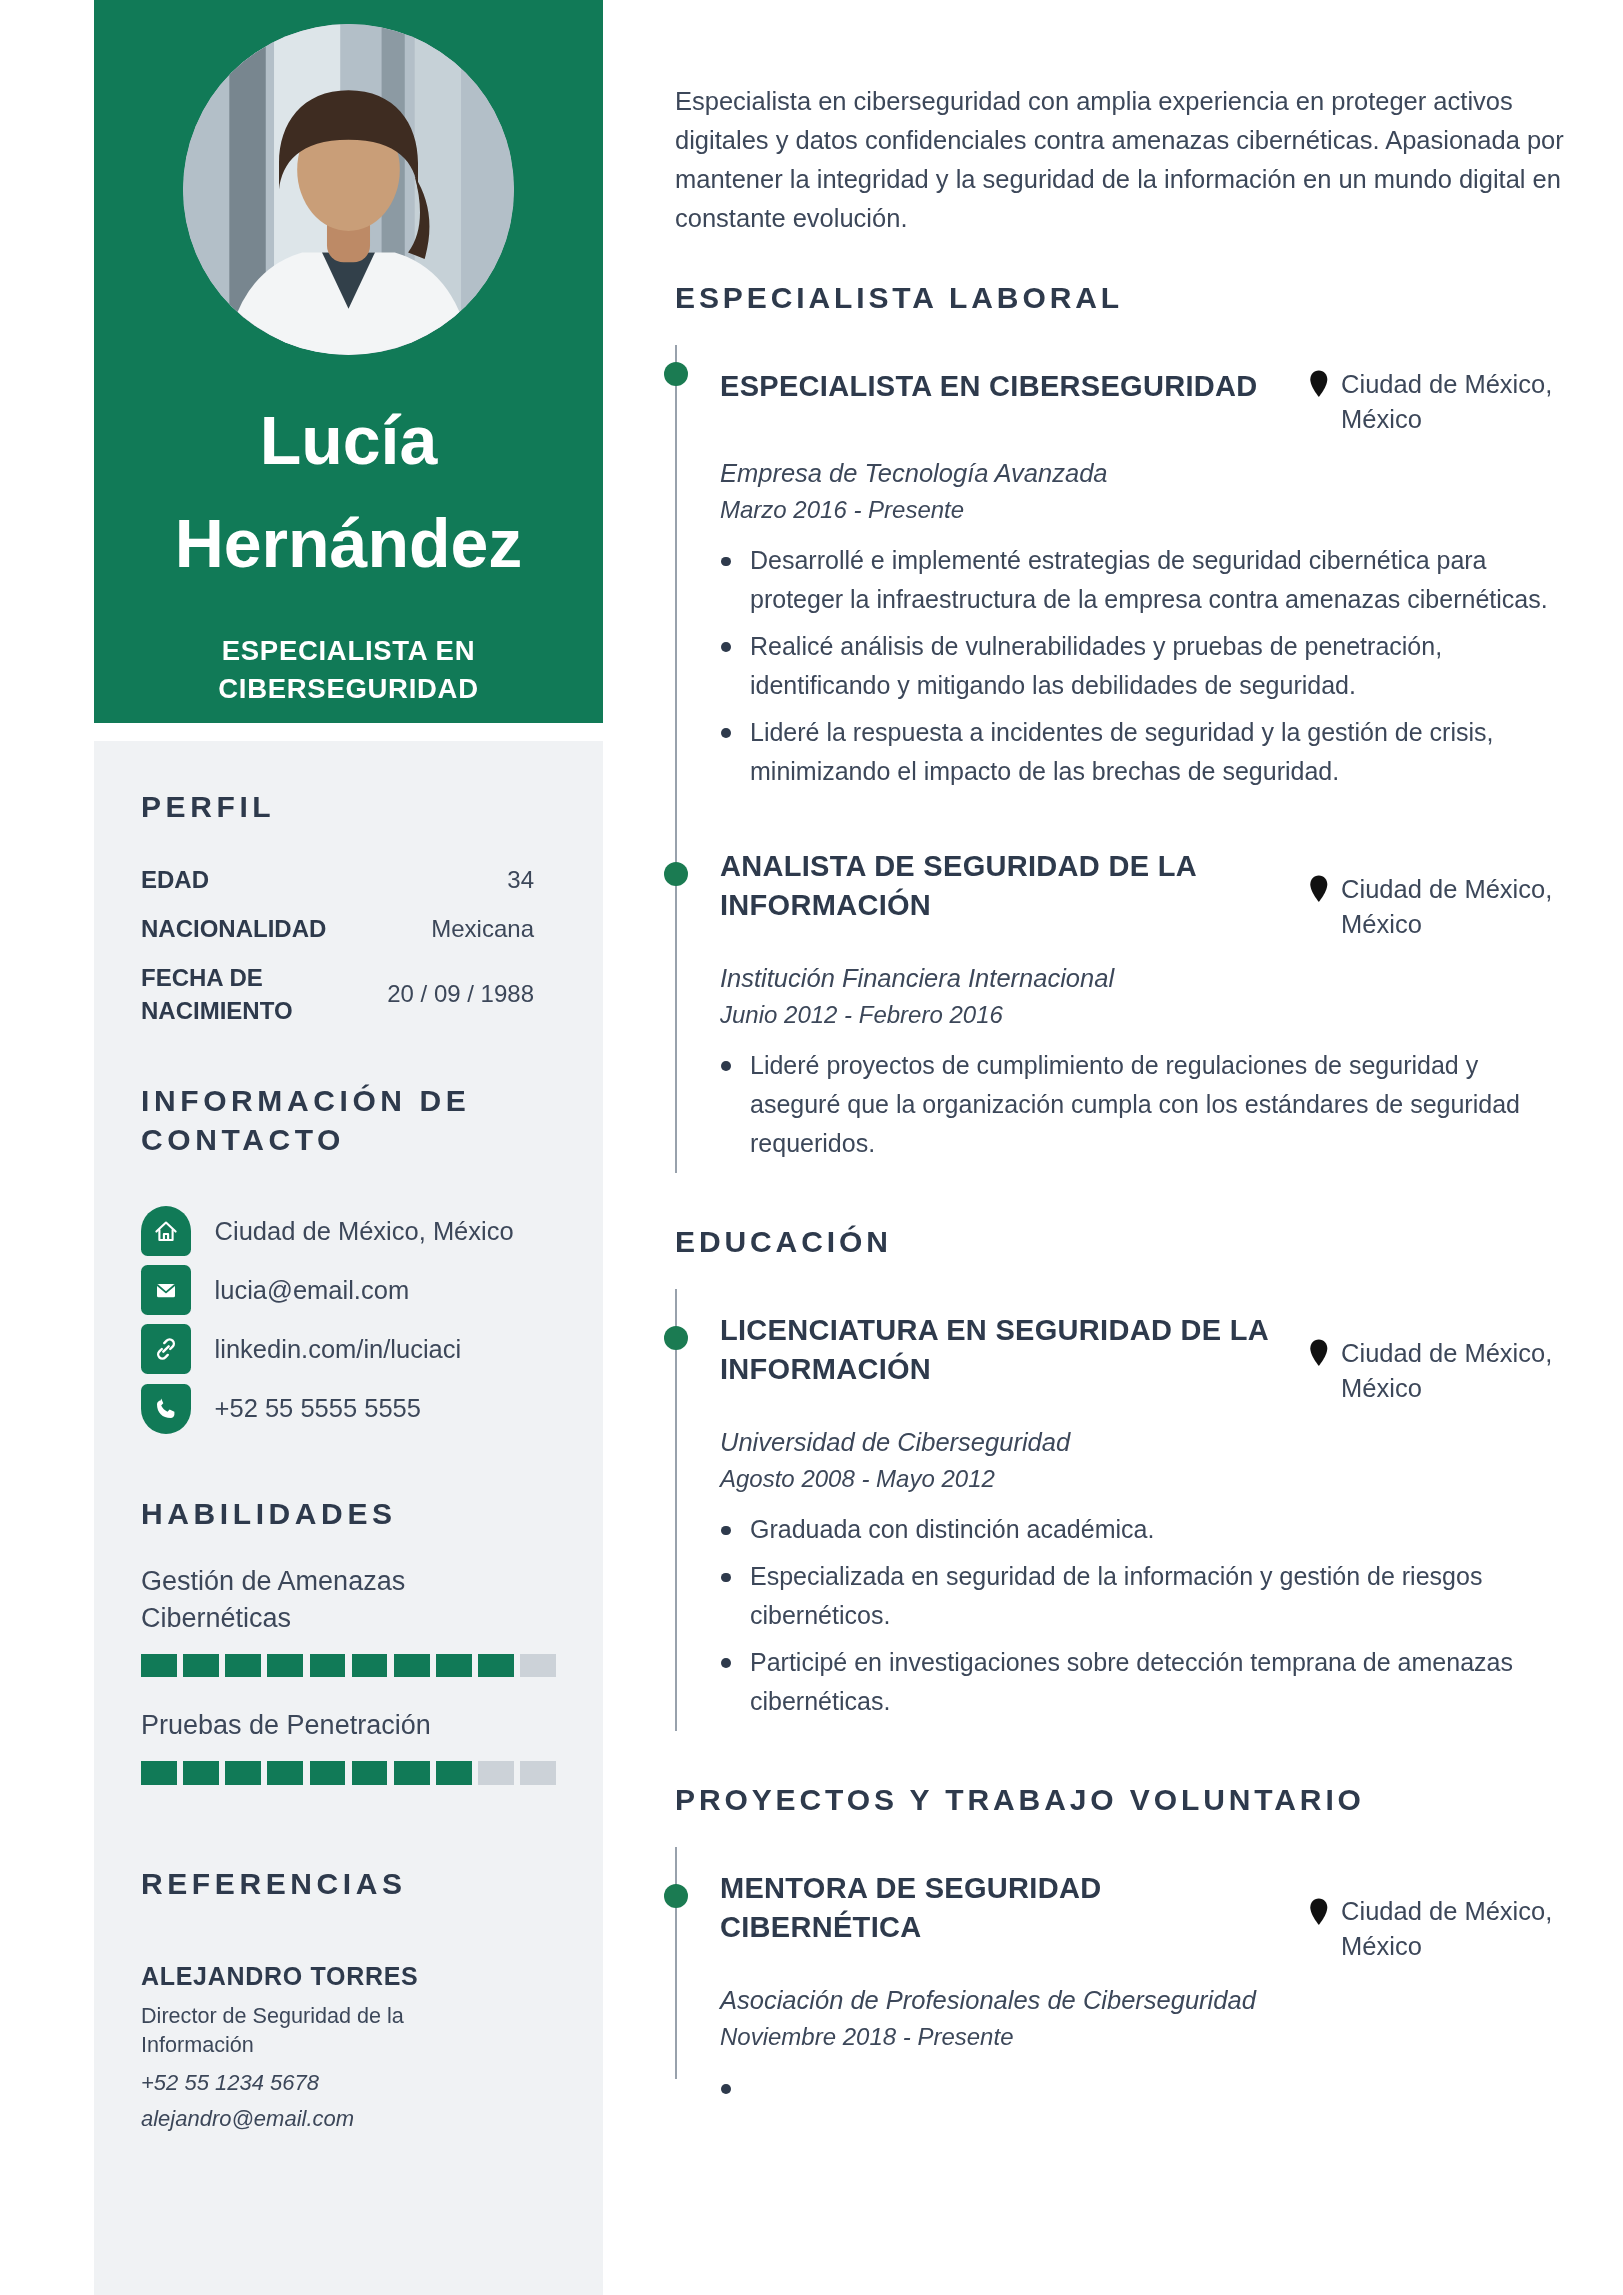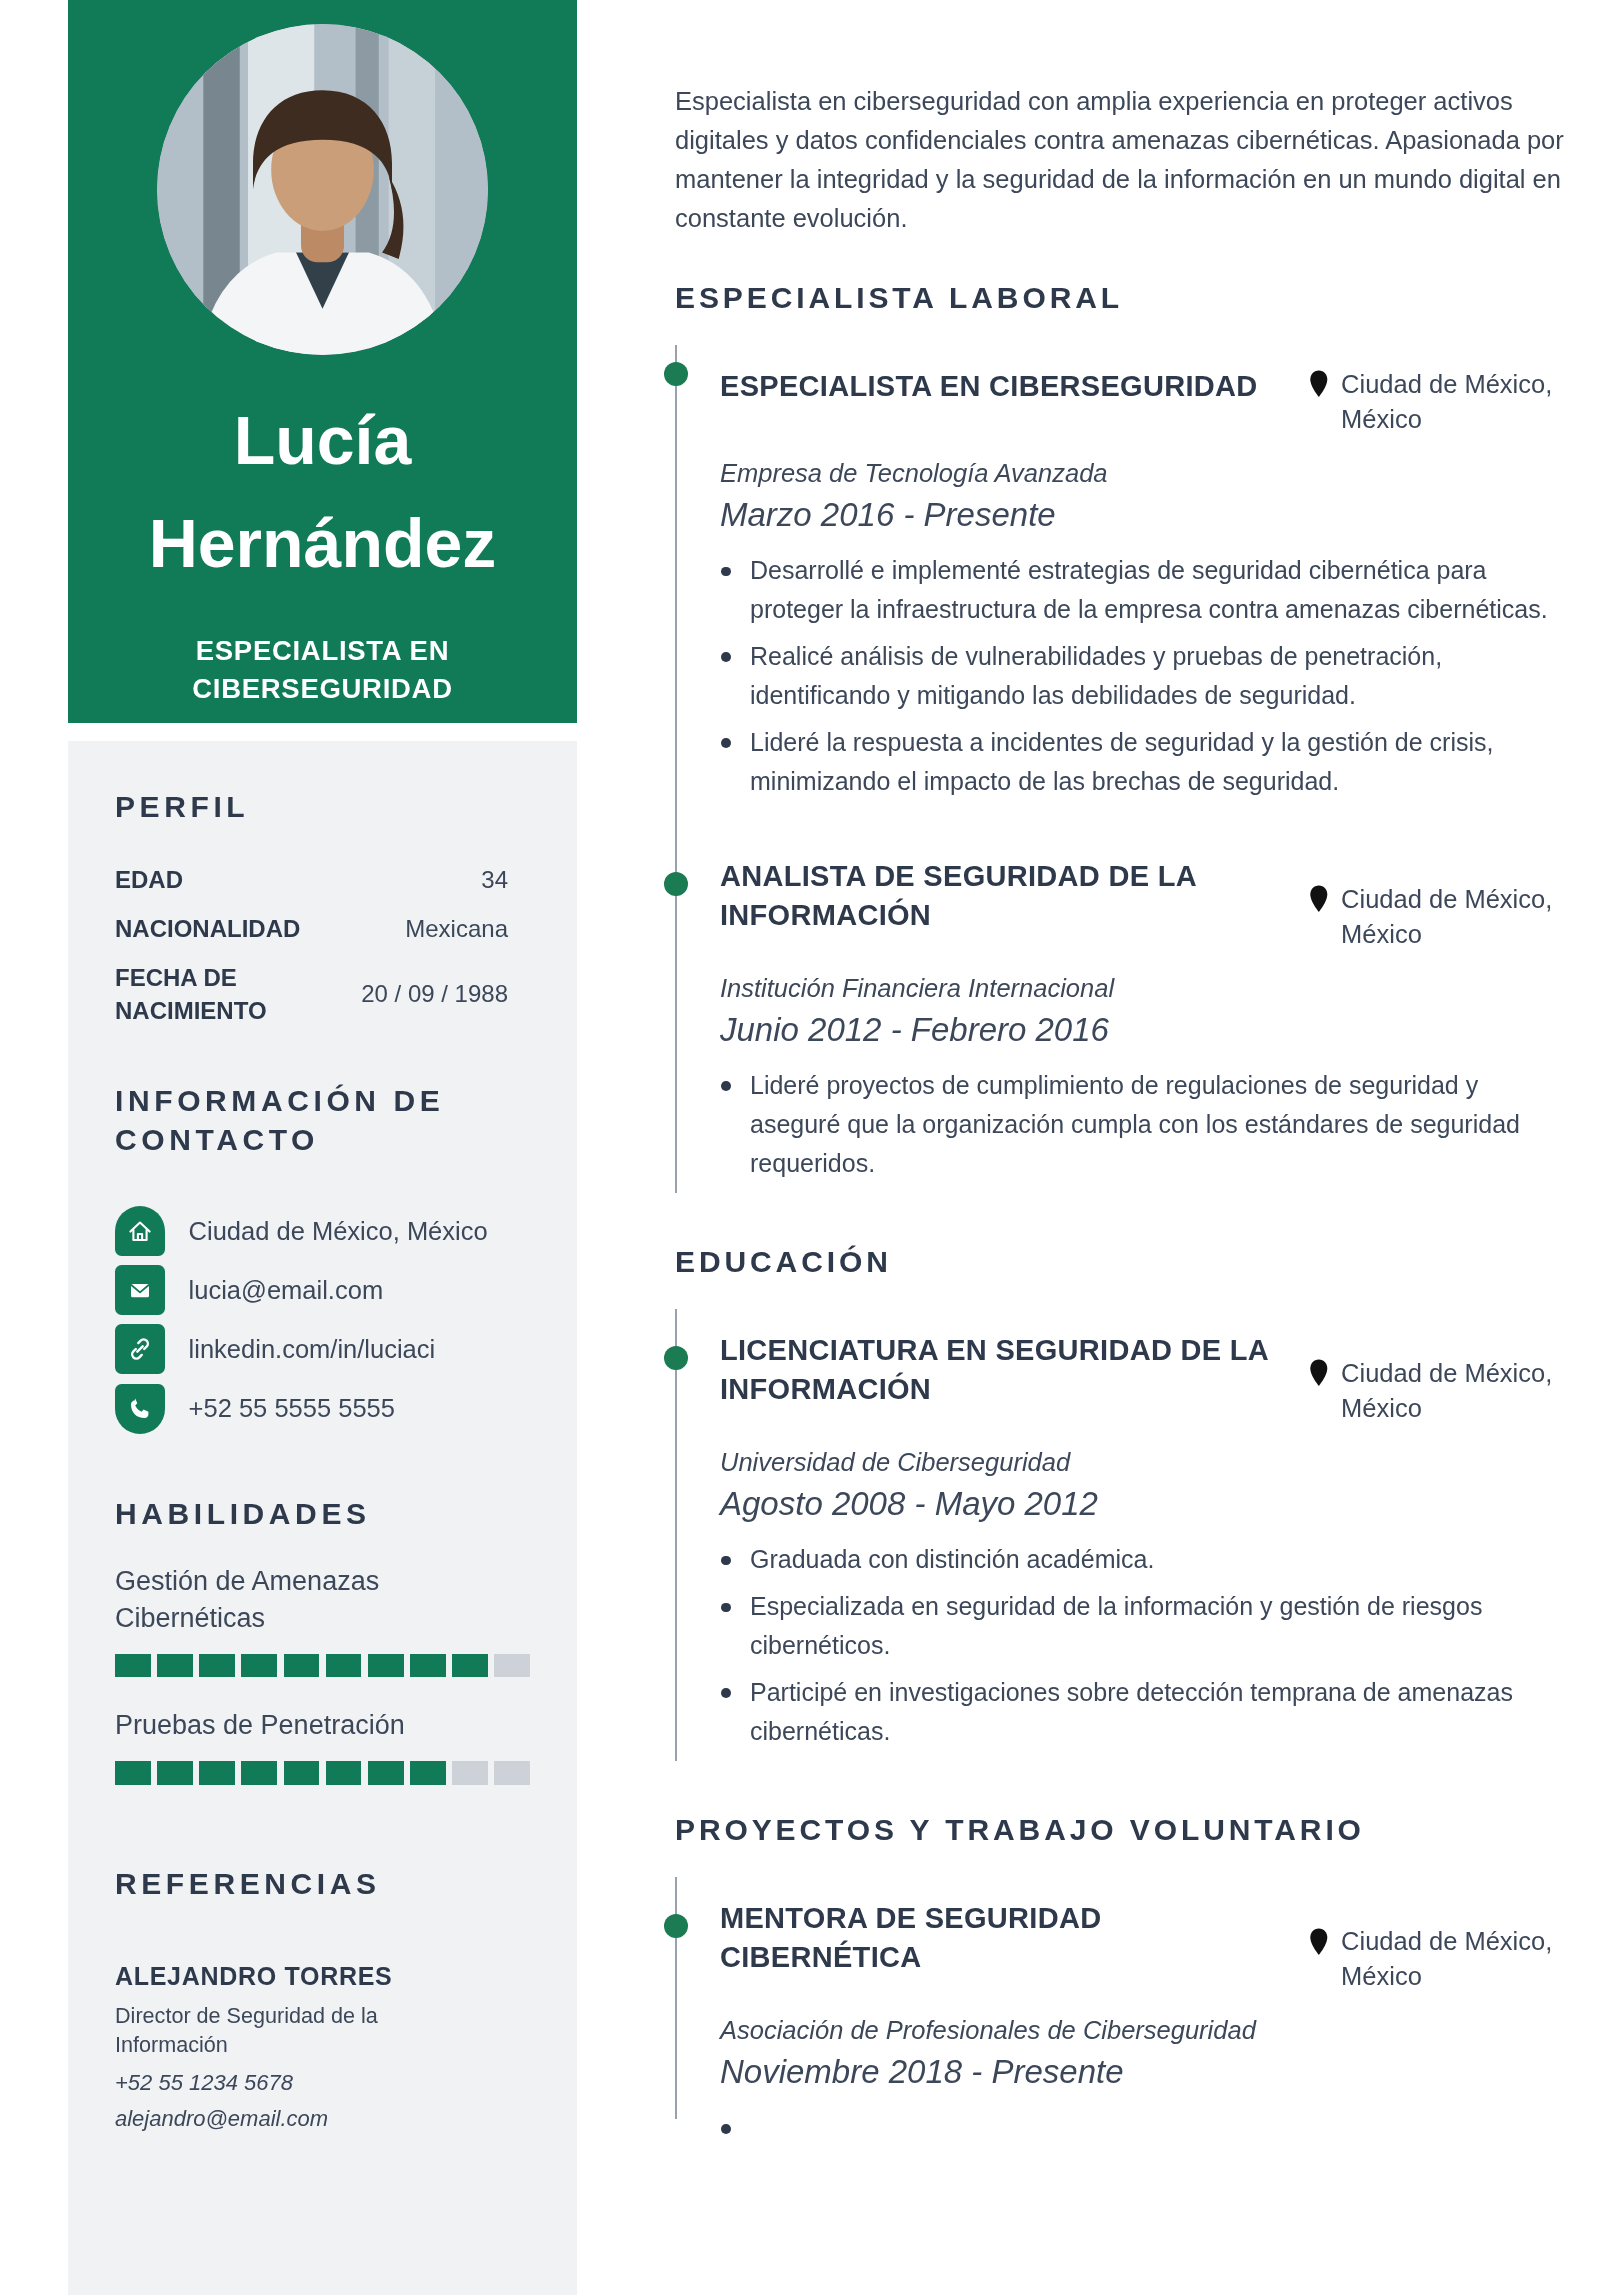--- a/index.html
+++ b/index.html
@@ -14,21 +14,21 @@
   *{margin:0;padding:0;box-sizing:border-box;}
   html,body{background:#ffffff;}
   body{
     width:1623px;height:2295px;position:relative;
     font-family:"Liberation Sans","DejaVu Sans",sans-serif;
     color:var(--body);
   }
   .page{position:absolute;inset:0;background:#fff;overflow:hidden;}
 
   
-  .sidebar{position:absolute;left:68px;top:0;width:509px;height:1891px;}
+  .sidebar{position:absolute;left:94px;top:0;width:509px;height:1891px;}
   .green-header{
     width:100%;height:723px;background:var(--green);
     display:flex;flex-direction:column;align-items:center;
   }
   .photo{
     width:331px;height:331px;border-radius:50%;overflow:hidden;margin-top:23.6px;
     background:#b9c4cc;flex:none;
   }
   .photo svg{width:100%;height:100%;display:block;}
   .name-block{margin-top:34px;text-align:center;color:#ffffff;}
@@ -93,21 +93,21 @@
   .title-row{display:flex;align-items:flex-start;}
   .entry-title{
     flex:1;font-size:29px;font-weight:700;color:var(--heading);line-height:39px;
     max-width:601px;letter-spacing:0.3px;
   }
   .location{width:257px;flex:none;display:flex;align-items:flex-start;margin-left:5.2px;}
   .entry.two-line .location{margin-top:25px;}
   .location svg{width:23.6px;height:33px;flex:none;margin-top:1.3px;}
   .location-text{font-size:25.5px;color:var(--body);line-height:35px;margin-left:10.5px;}
   .entry-org{font-size:25.5px;font-style:italic;color:var(--body);margin-top:22px;}
-  .entry-dates{font-size:33px;font-style:italic;color:var(--body);margin-top:7.9px;}
+  .entry-dates{font-size:24px;font-style:italic;color:var(--body);margin-top:7.9px;}
   .bullets{list-style:none;margin-top:17px;}
   .bullets li{
     position:relative;padding-left:30px;font-size:25px;line-height:39px;
     color:var(--body);margin-top:7.9px;max-width:851px;
   }
   .bullets li::before{
     content:"";position:absolute;left:1.3px;top:15.7px;width:9.8px;height:9.8px;
     border-radius:50%;background:var(--heading);
   }
 </style>

